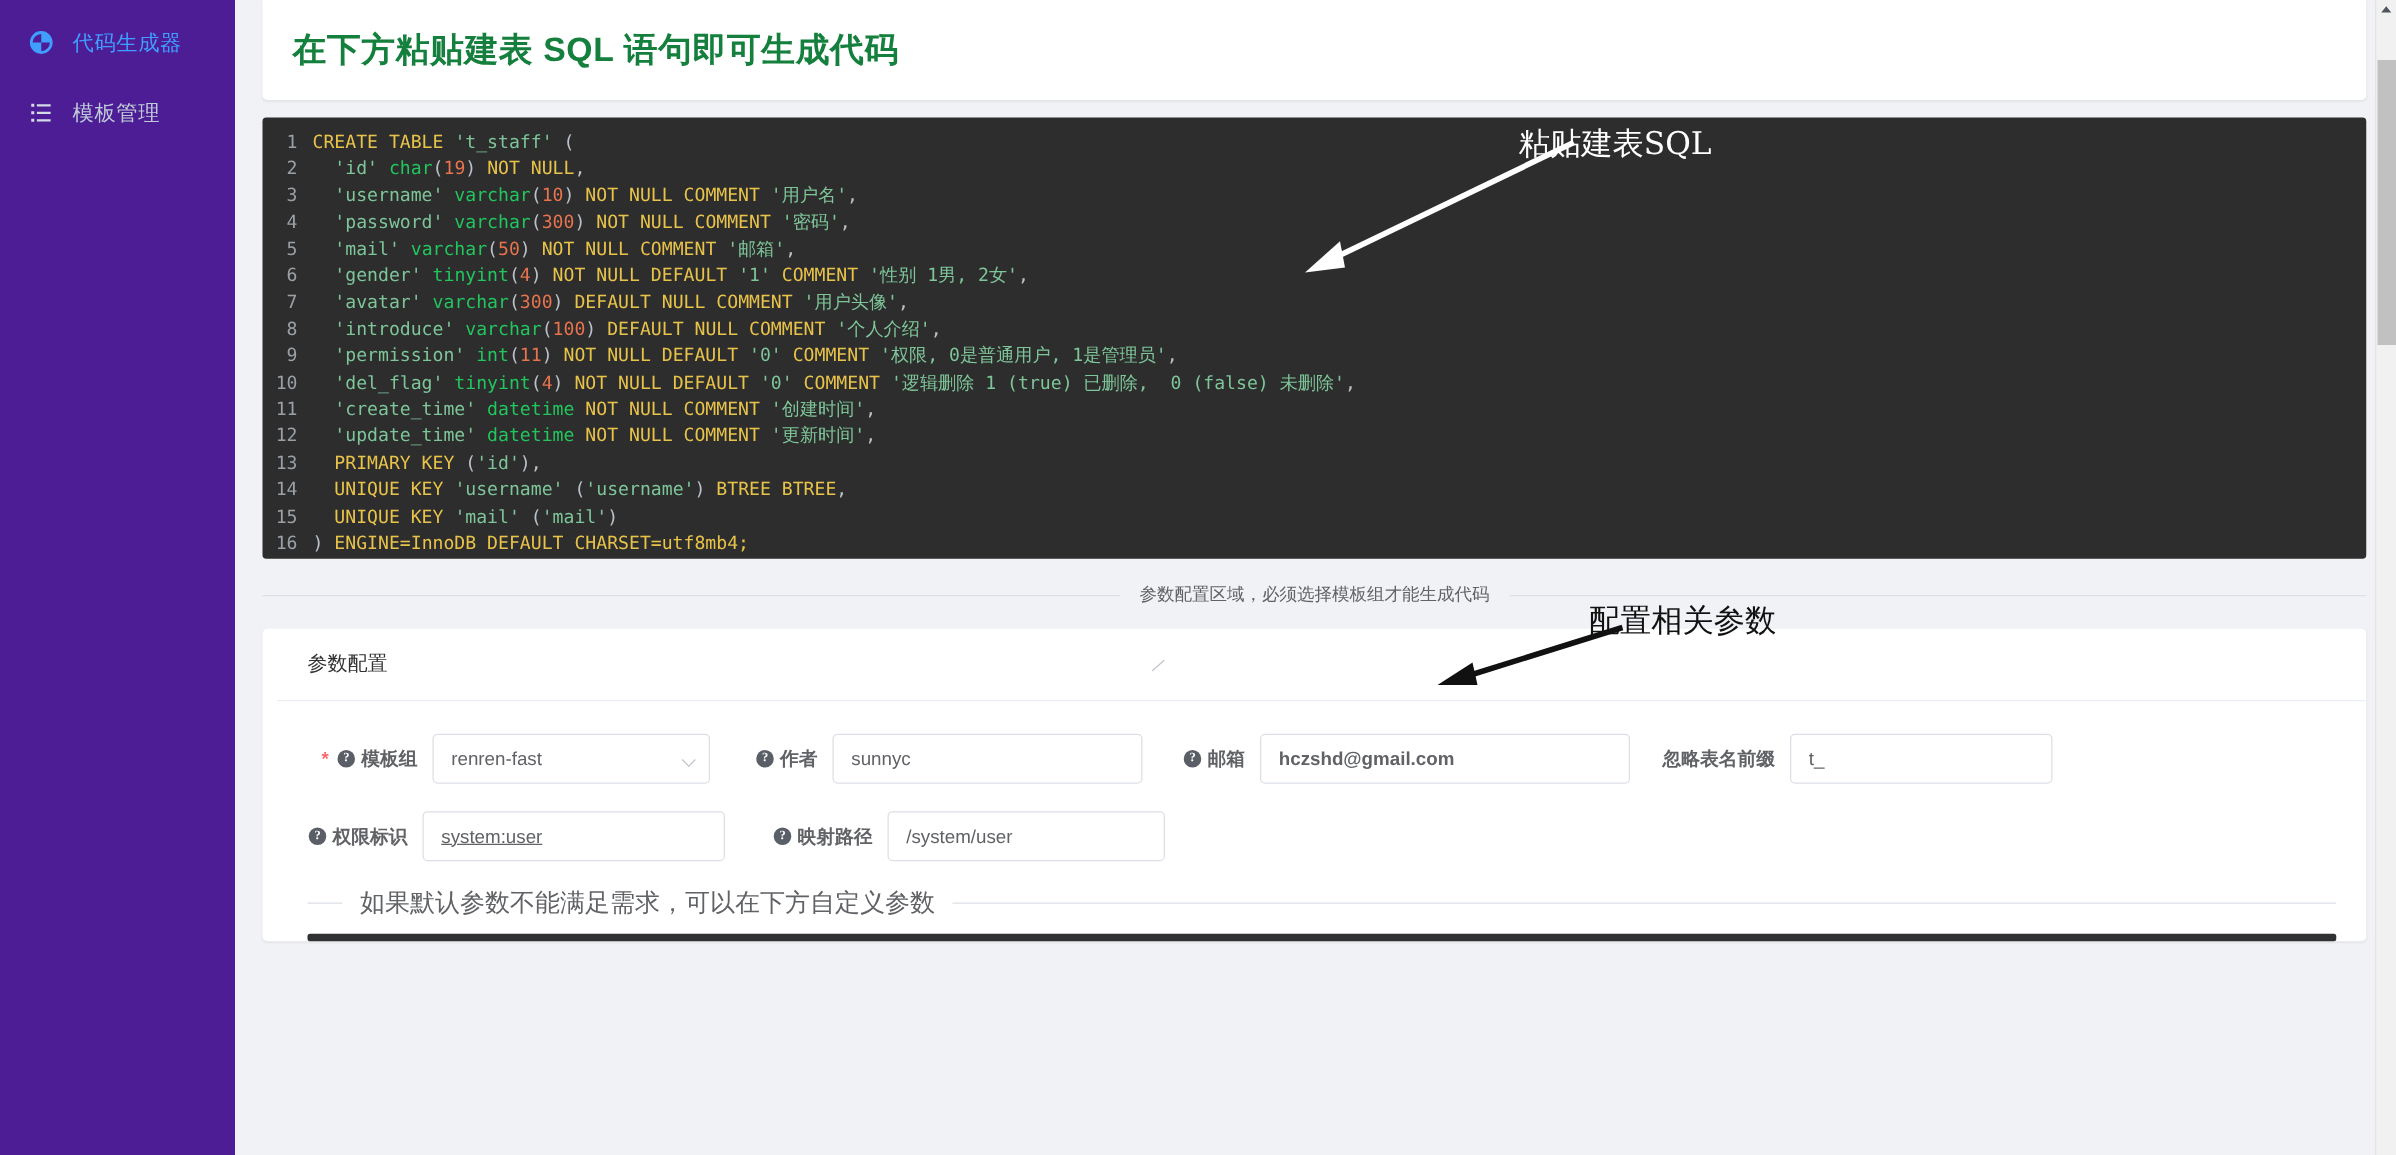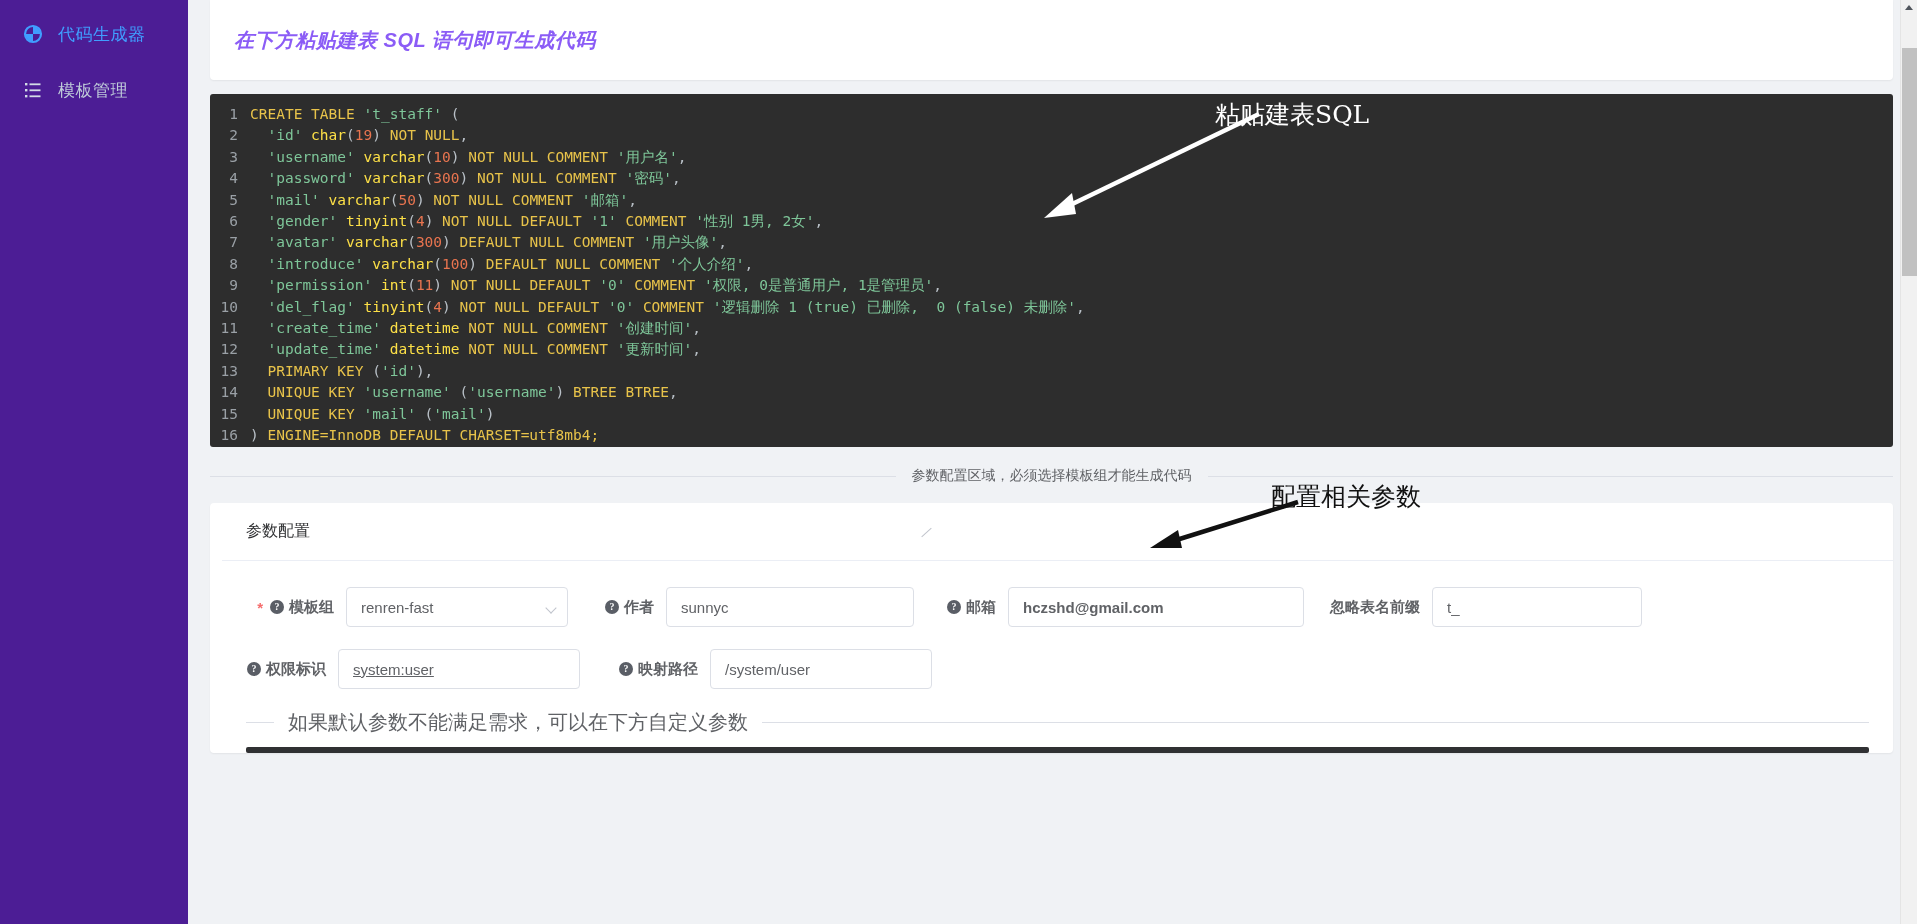--- a/index.html
+++ b/index.html
@@ -40,23 +40,22 @@
     border-radius: 4px;
     box-shadow: 0 1px 2px rgba(0,0,0,.06);
   }
   .header-card {
     margin-top: 0; height: 80px;
     display: flex; align-items: center;
     padding-left: 24px;
     border-radius: 0 0 4px 4px;
   }
   .header-title {
-    font-size: 20px; font-weight: bold; color: #8b5cf6;
+    font-size: 27px; font-weight: bold; color: #15803d;
     letter-spacing: .5px;
-    font-style: italic;
   }
 
   
   .code-wrap {
     margin-top: 14px;
     background: #2d2d2d;
     border-radius: 3px;
     height: 353px;
     padding: 10px 0 8px 0;
     overflow: hidden;
@@ -69,21 +68,21 @@
     line-height: 21.4px;
     white-space: pre;
   }
   .ln {
     width: 40px; min-width: 40px; text-align: right;
     color: #9aa0a6; padding-right: 12px; user-select: none;
   }
   .ctext { color: #cccccc; }
   .t-kw   { color: #e8c34a; }       
   .t-id   { color: #7ec699; }       
-  .t-type { color: #fde047; }       
+  .t-type { color: #22c55e; }       
   .t-num  { color: #e8744f; }       
   .t-str  { color: #7ec699; }       
   .t-pun  { color: #b9c0c7; }       
 
   
   .divider {
     display: flex; align-items: center;
     margin-top: 18px; height: 22px;
     color: #606266; font-size: 14px;
   }

